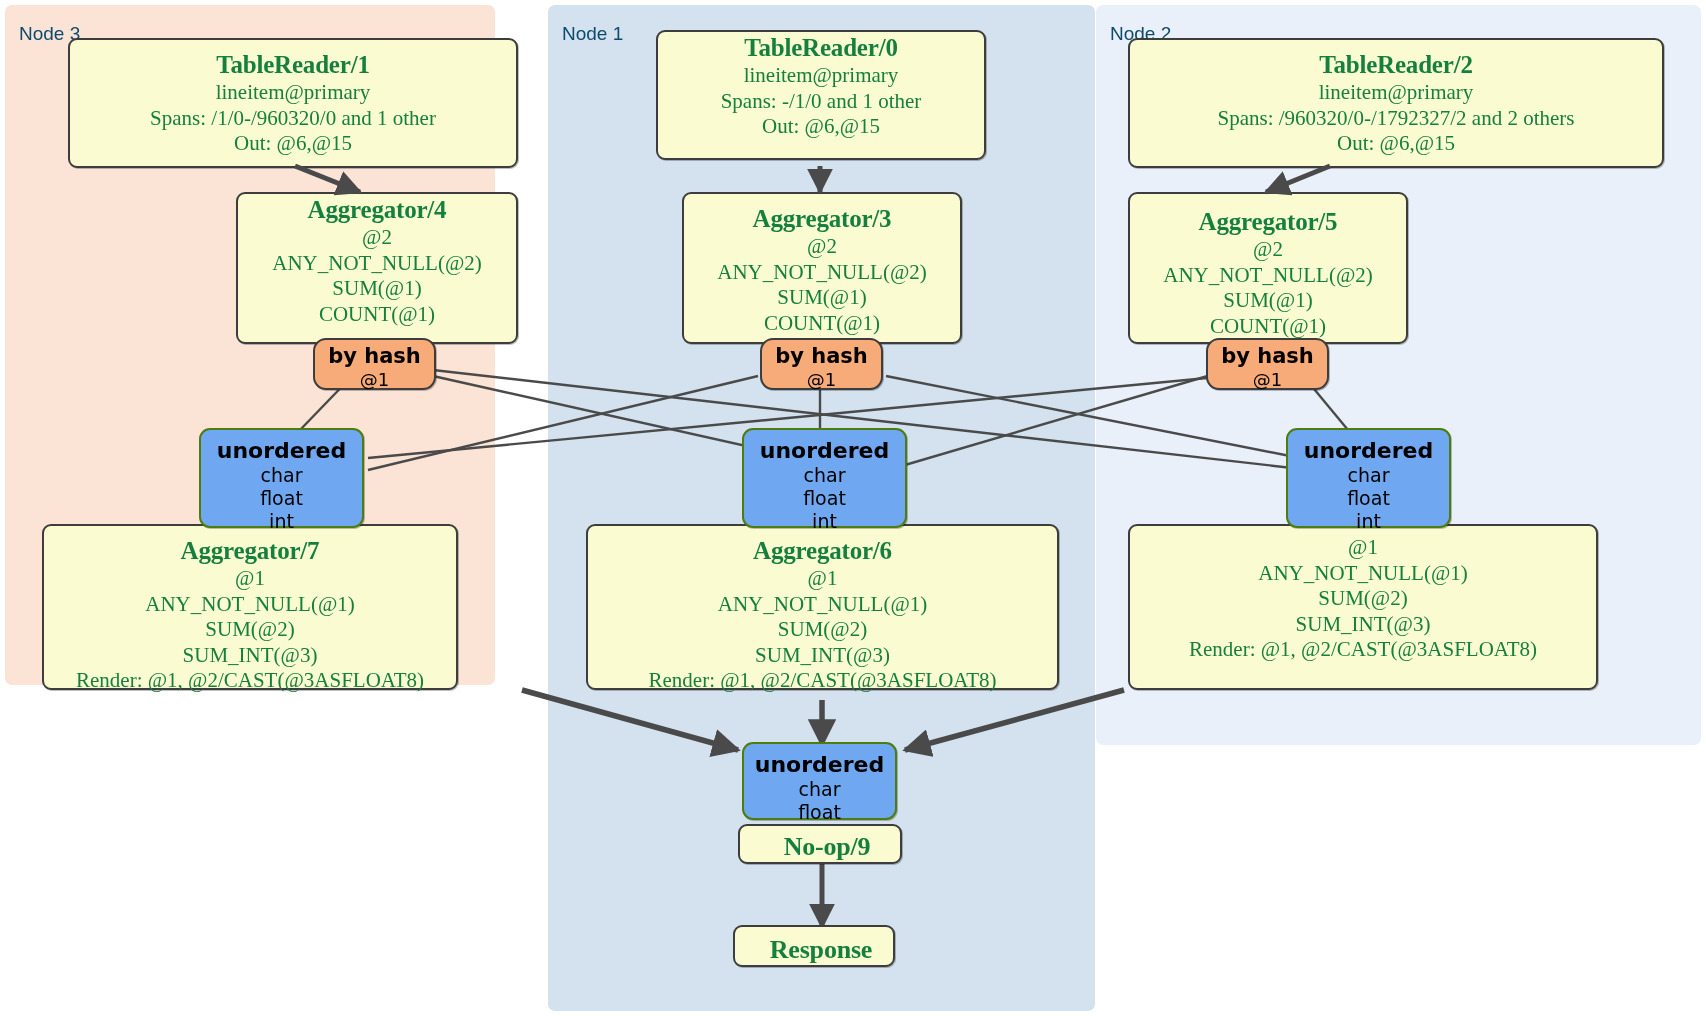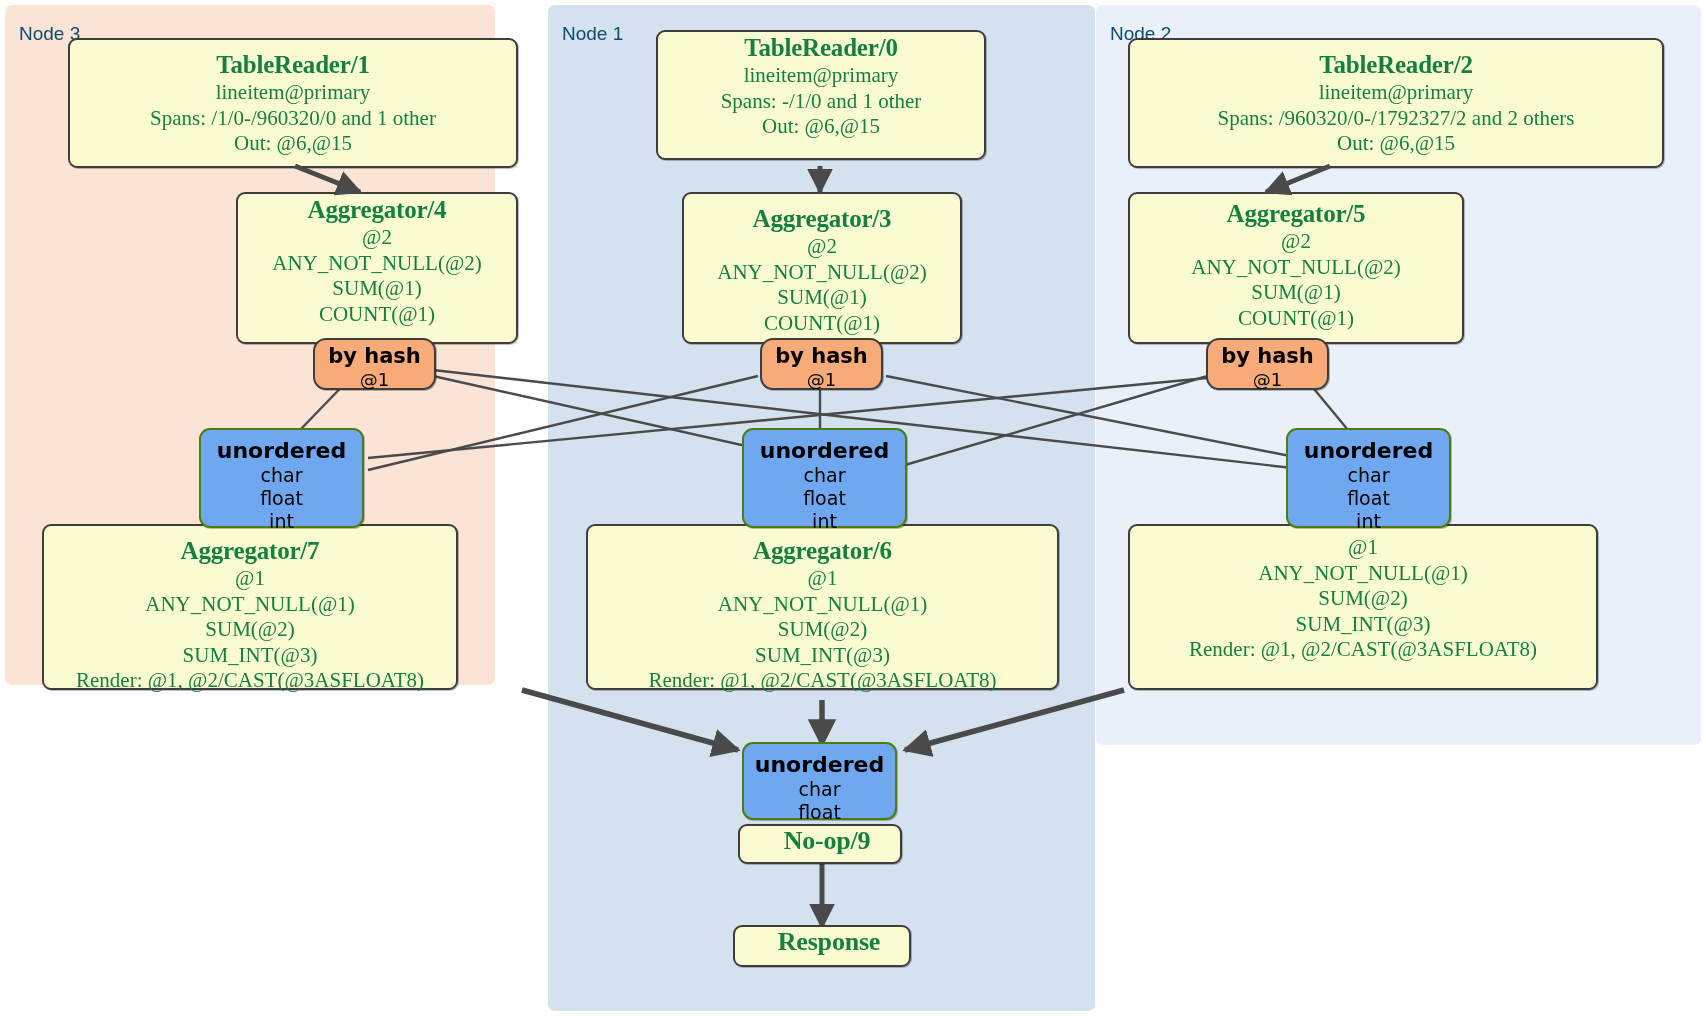--- a/index.html
+++ b/index.html
@@ -99,21 +99,21 @@
     line-height: 27px;
   }
   .router-unordered .rline {
     font-size: 19px;
     line-height: 23px;
   }
 
   
   .proc.compact {
     display: flex;
-    align-items: flex-start;
+    align-items: flex-end;
     justify-content: center;
     padding-left: 14px;
   }
   .proc.compact .title { font-size: 26px; line-height: 30px; }
 
   
   #edges, #edges-top {
     position: absolute;
     left: 0; top: 0;
     width: 1706px;
@@ -250,32 +250,32 @@
   <div class="router-unordered" style="left:742px; top:742px; width:155px; height:78px; padding-top:7px;">
     <div class="rtitle">unordered</div>
     <div class="rline">char</div>
     <div class="rline">float</div>
   </div>
 
   <div class="proc compact" style="left:738px; top:824px; width:164px; height:40px; z-index:6;">
     <div class="title">No-op/9</div>
   </div>
 
-  <div class="proc compact" style="left:733px; top:925px; width:178px; height:42px; z-index:6;">
+  <div class="proc compact" style="left:733px; top:925px; width:162px; height:42px; z-index:6;">
     <div class="title">Response</div>
   </div>
 
   <div class="proc" style="left:1128px; top:38px; width:536px; height:130px; padding-top:9px;">
     <div class="title">TableReader/2</div>
     <div class="line">lineitem@primary</div>
     <div class="line">Spans: /960320/0-/1792327/2 and 2 others</div>
     <div class="line">Out: @6,@15</div>
   </div>
 
-  <div class="proc" style="left:1128px; top:192px; width:336px; height:152px; padding-top:4px;">
+  <div class="proc" style="left:1128px; top:192px; width:280px; height:152px; padding-top:12px;">
     <div class="title">Aggregator/5</div>
     <div class="line">@2</div>
     <div class="line">ANY_NOT_NULL(@2)</div>
     <div class="line">SUM(@1)</div>
     <div class="line">COUNT(@1)</div>
   </div>
 
   <div class="router-hash" style="left:1206px; top:338px; width:123px; height:52px; padding-top:4px;">
     <div class="rtitle">by hash</div>
     <div class="rline">@1</div>

